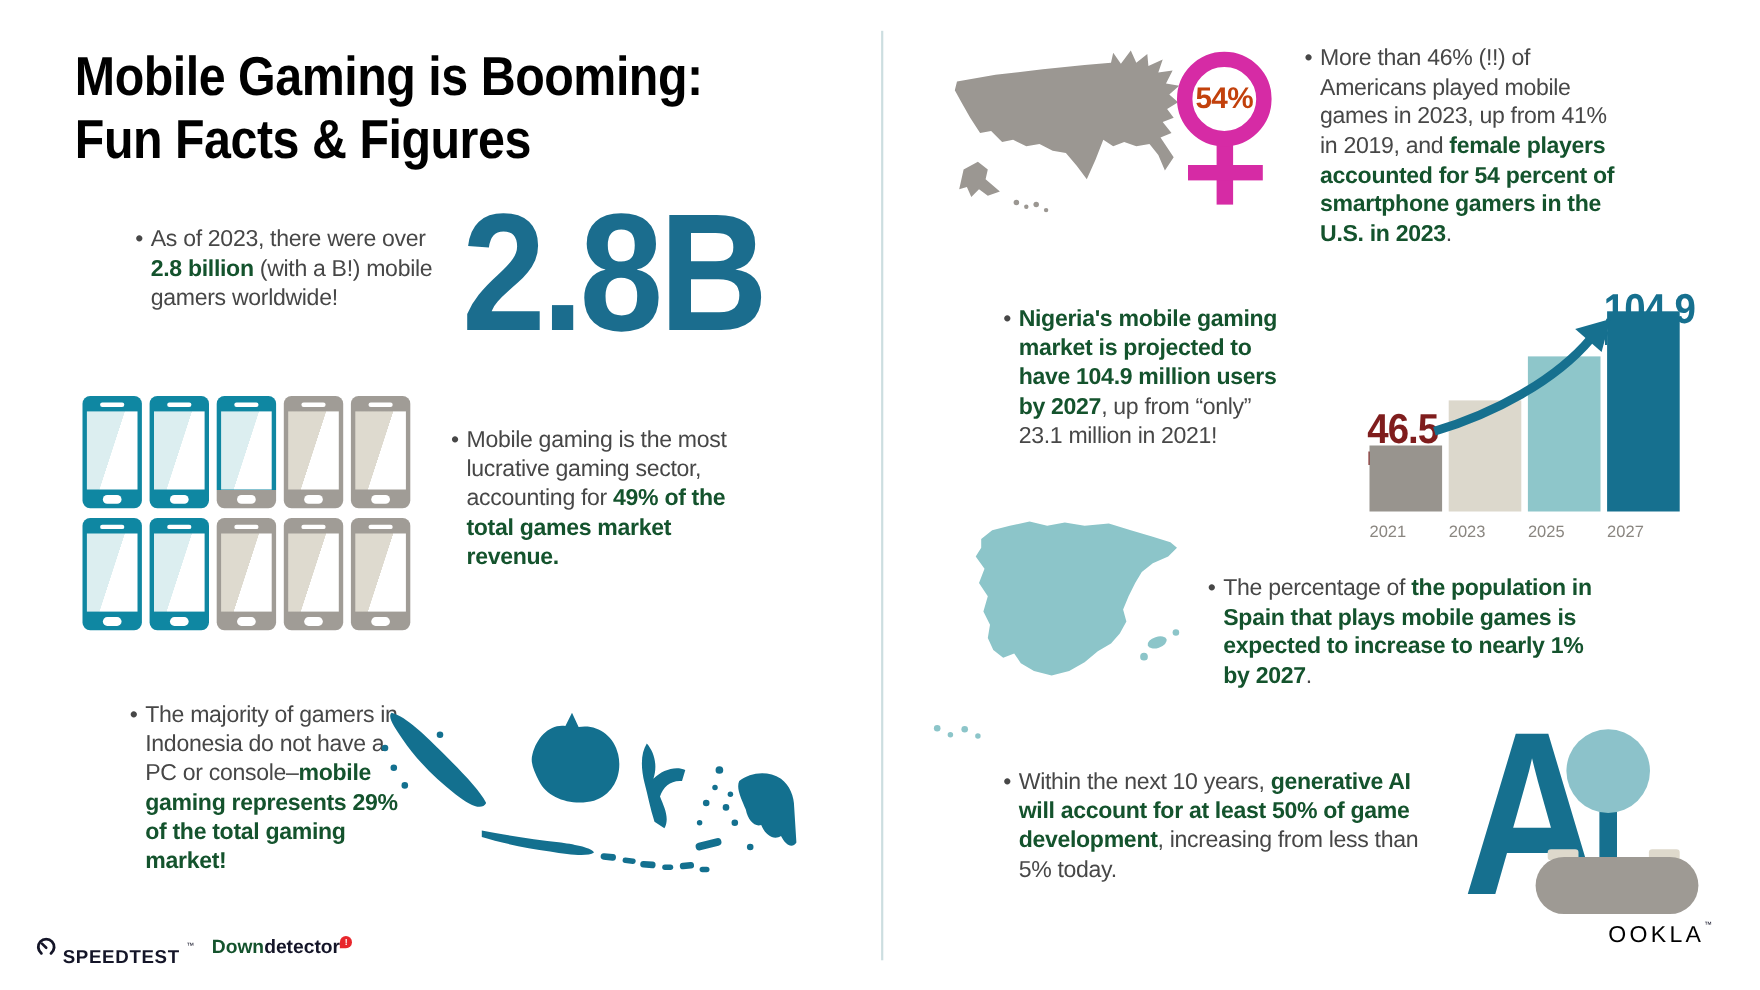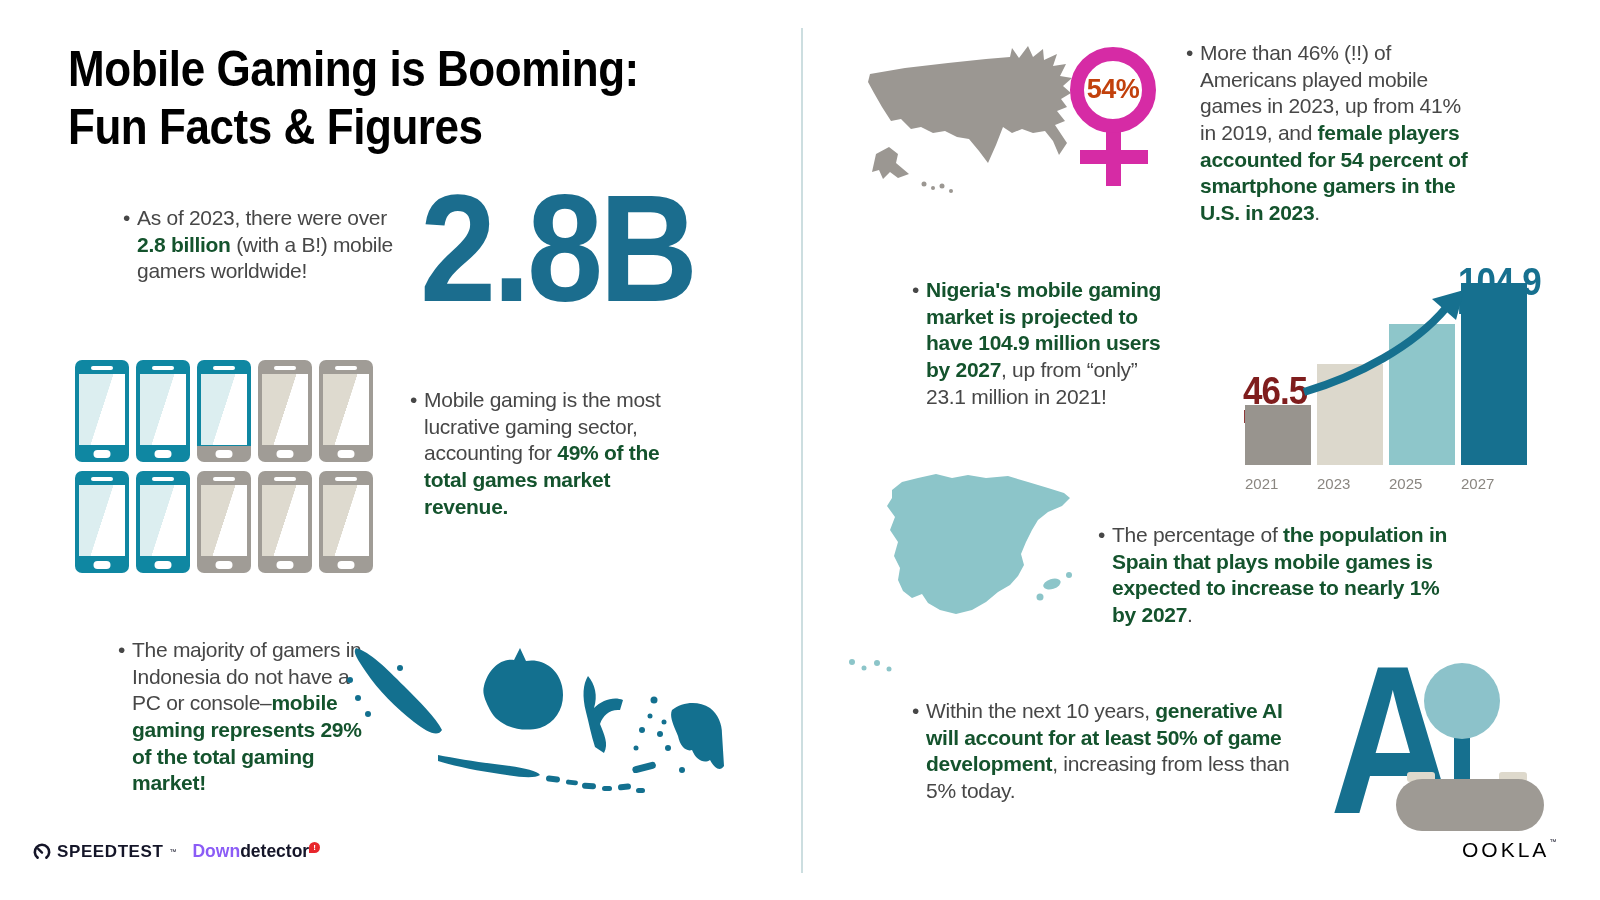--- a/index.html
+++ b/index.html
@@ -64,24 +64,24 @@
   #growth-arrow{position:absolute;left:0;top:0;}
 
   
   #ai-letter{position:absolute;left:1330px;top:634px;font-size:212px;line-height:1;font-weight:700;
     color:#16708f;transform:scaleX(.82);transform-origin:0 0;}
   #ai-joystick{position:absolute;left:1393px;top:653px;}
 
   
   #footer-left{position:absolute;left:33px;top:841px;display:flex;align-items:center;gap:16px;}
   #speedtest-logo{display:flex;align-items:center;gap:6px;}
-  #speedtest-logo .st-text{font-size:17px;font-weight:700;color:#141528;letter-spacing:.6px;}
+  #speedtest-logo .st-text{font-size:17px;font-weight:700;color:#141528;letter-spacing:.6px;margin-top:19px;}
   .tm{font-size:7px;vertical-align:top;color:#141528;}
   #downdetector-logo{font-size:17.5px;font-weight:700;position:relative;}
-  #downdetector-logo .dd-red{color:#8b5cf6;}
+  #downdetector-logo .dd-red{color:#14532d;}
   #downdetector-logo .dd-dark{color:#141528;}
   #dd-alert{display:inline-block;width:11px;height:11px;border-radius:50% 50% 50% 0;background:#e8262c;
     color:#fff;font-size:8px;font-weight:700;text-align:center;line-height:11px;transform:translateY(-7px);}
   #ookla-logo{position:absolute;left:1462px;top:838px;font-size:21px;color:#000;letter-spacing:3px;font-weight:500;}
 </style>
 </head>
 <body>
 
 <div id="canvas">
 

